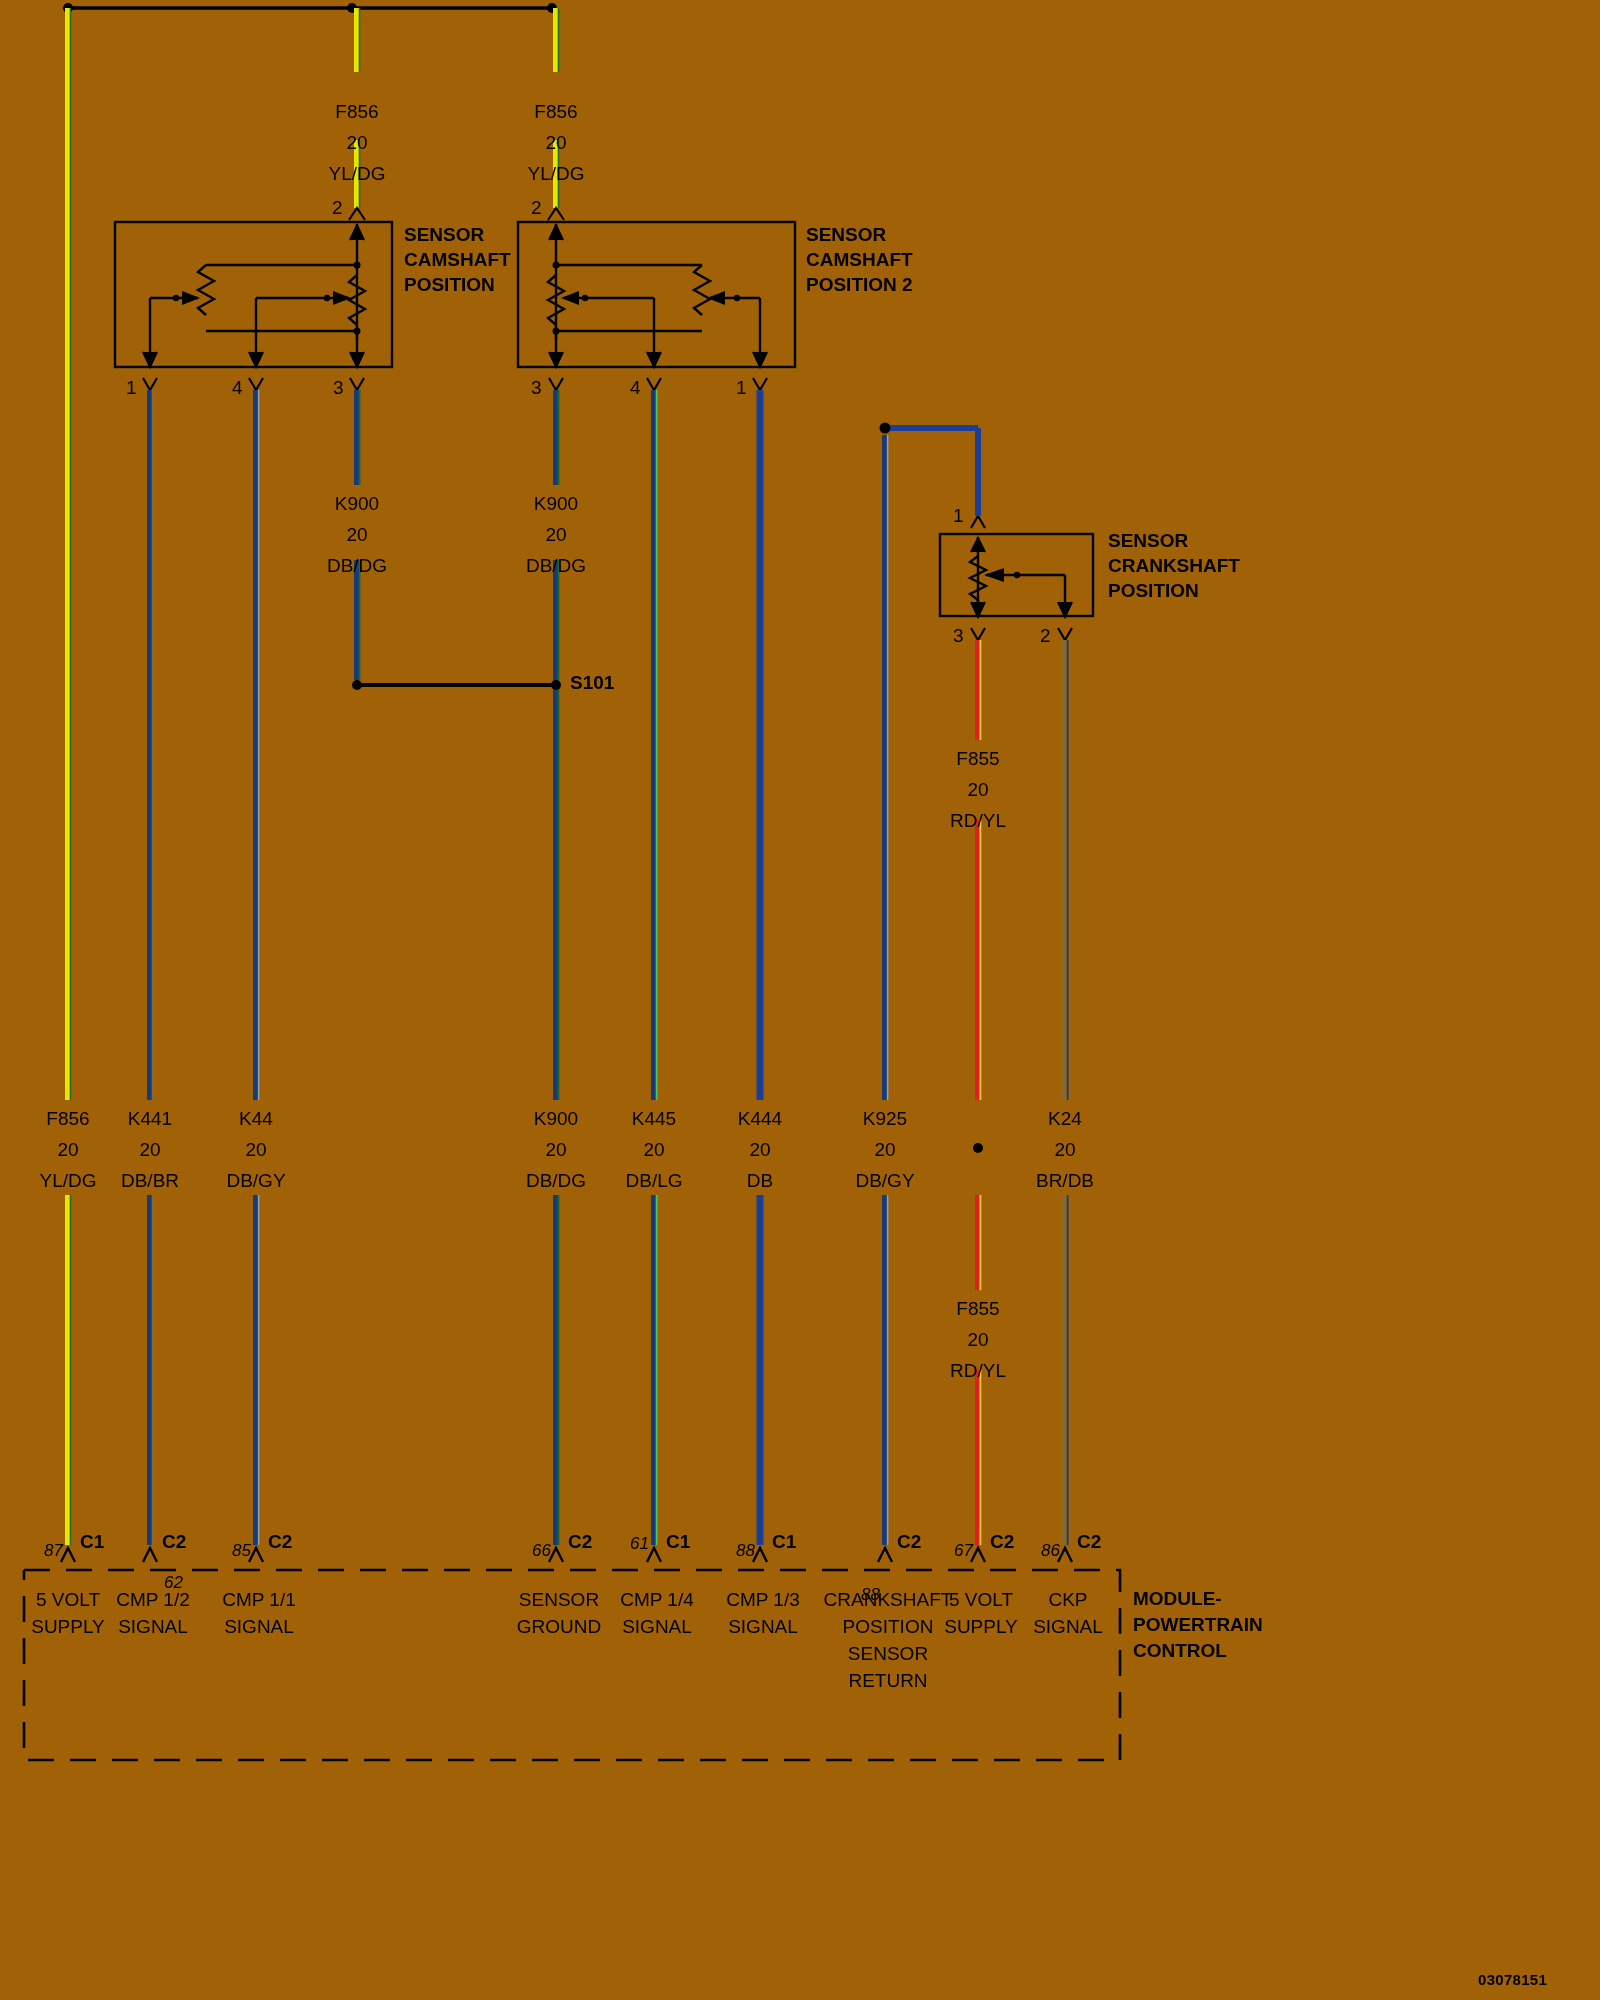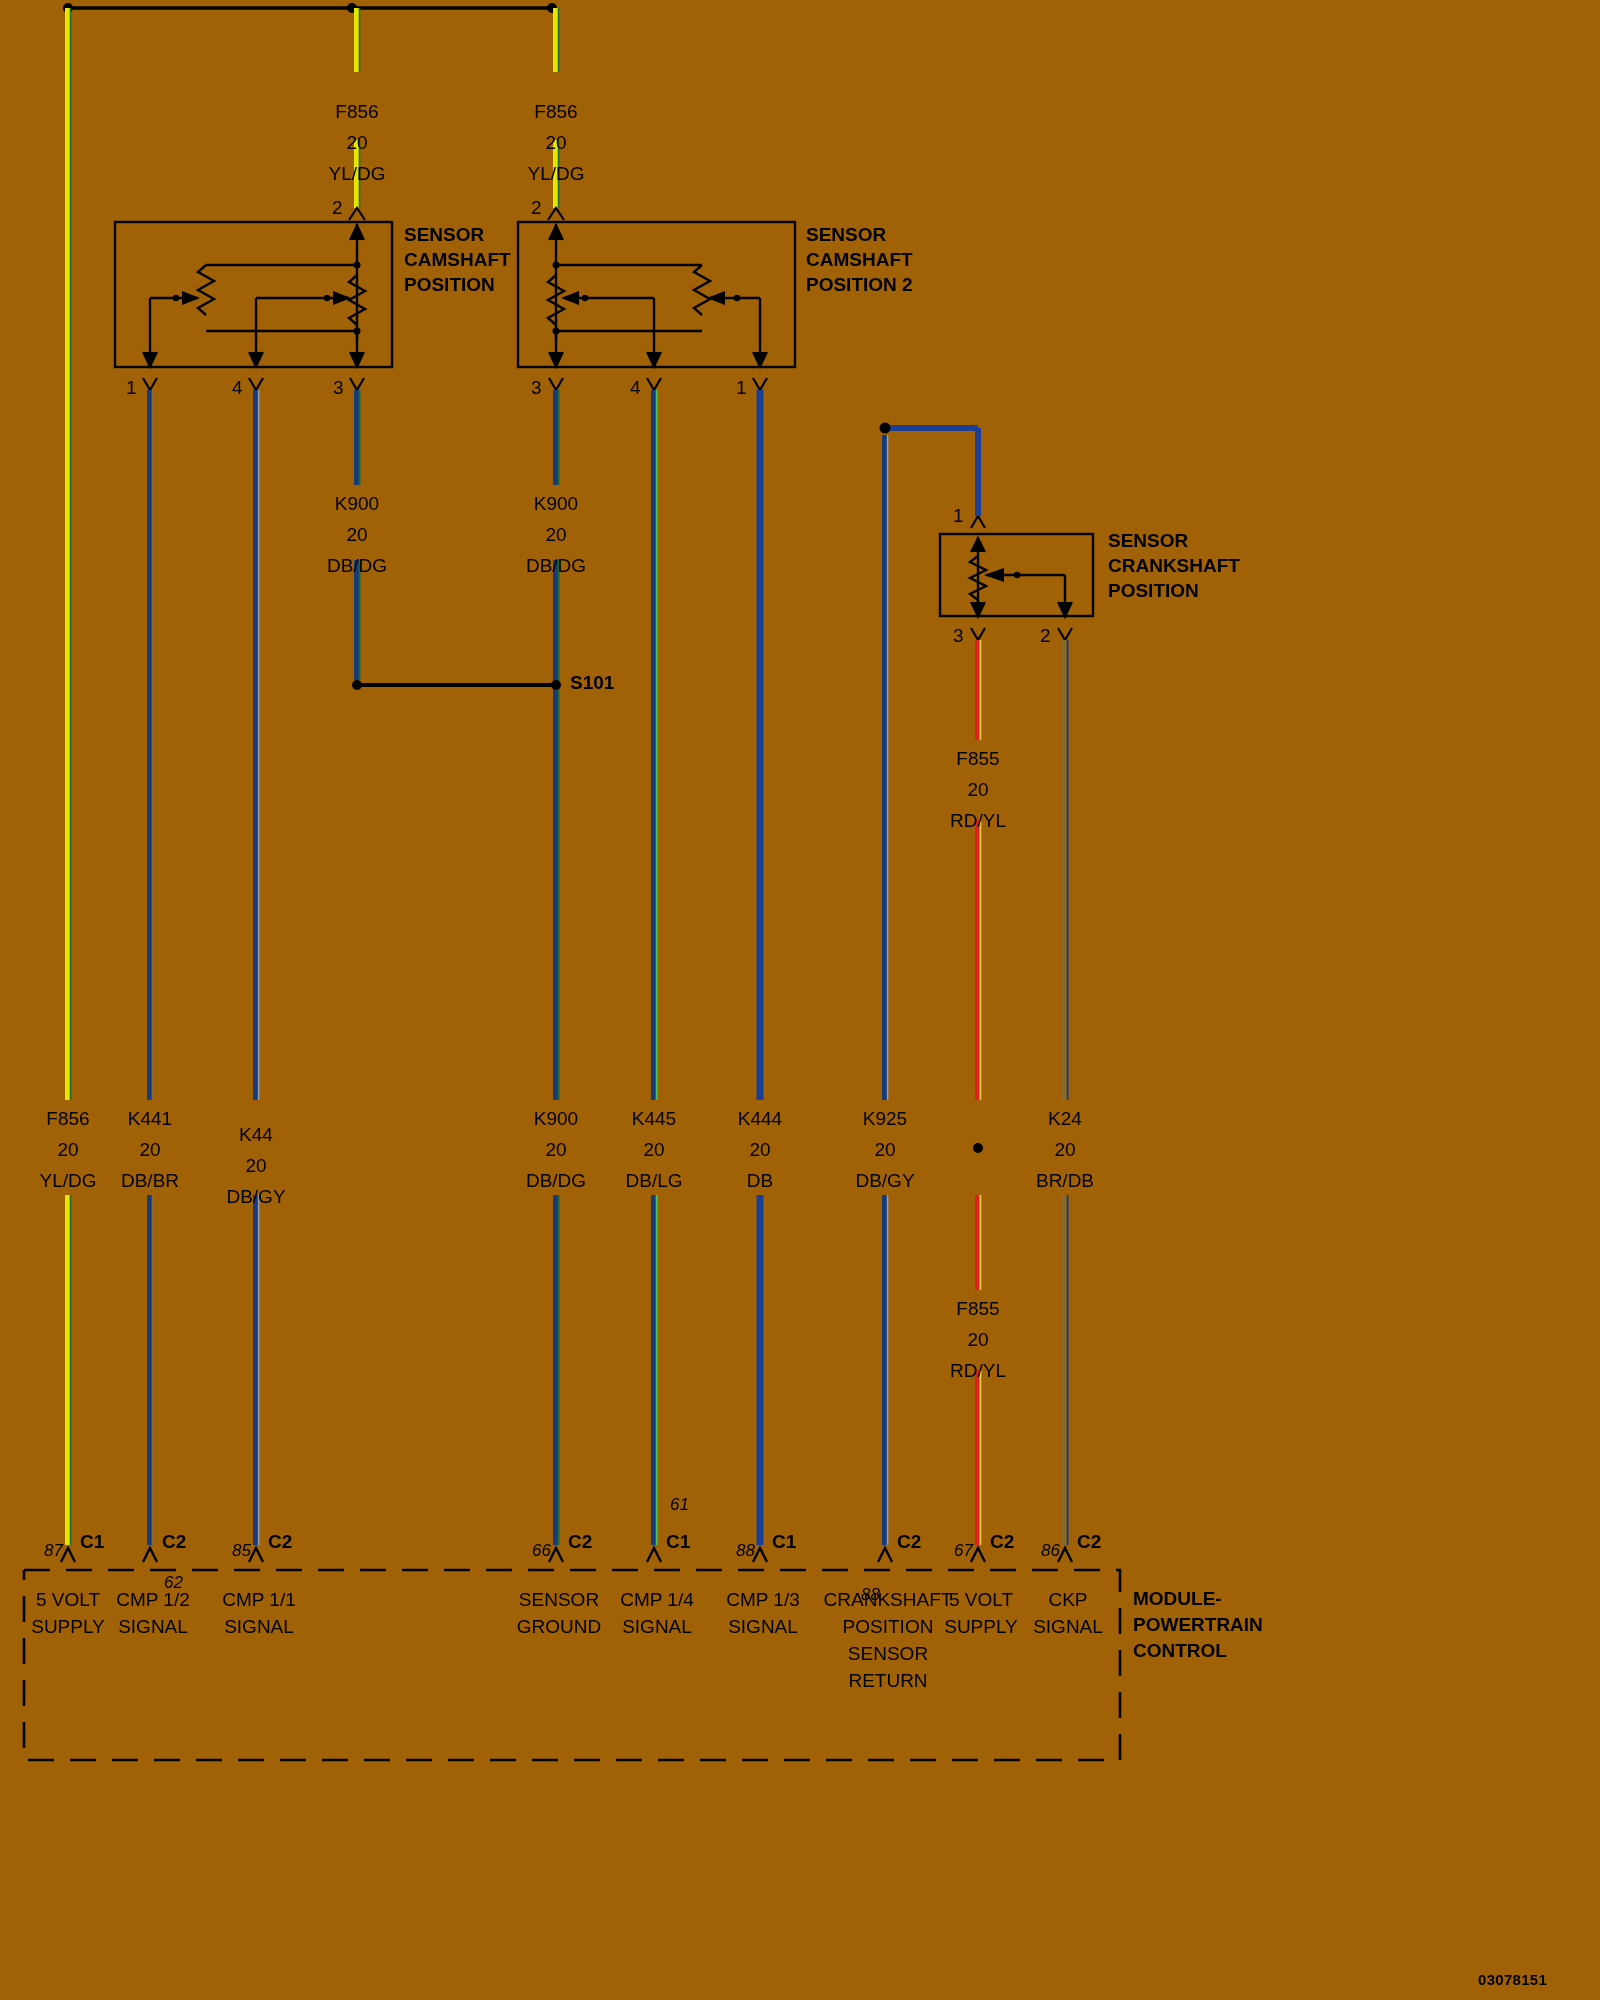--- a/index.html
+++ b/index.html
@@ -407,21 +407,21 @@
   <div class="wirespec" style="left:68px; top:1103px;">
     <div>F856</div>
     <div>20</div>
     <div>YL/DG</div>
   </div>
   <div class="wirespec" style="left:150px; top:1103px;">
     <div>K441</div>
     <div>20</div>
     <div>DB/BR</div>
   </div>
-  <div class="wirespec" style="left:256px; top:1103px;margin-top:16px;">
+  <div class="wirespec" style="left:256px; top:1103px;">
     <div>K44</div>
     <div>20</div>
     <div>DB/GY</div>
   </div>
   <div class="wirespec" style="left:556px; top:1103px;">
     <div>K900</div>
     <div>20</div>
     <div>DB/DG</div>
   </div>
   <div class="wirespec" style="left:654px; top:1103px;">
@@ -450,21 +450,21 @@
 
   <div class="lbl small" style="left:126px; top:1574px;margin-left:38px;">62</div>
   <div class="lbl bold" style="left:162px; top:1532px;">C2</div>
 
   <div class="lbl small" style="left:232px; top:1542px;">85</div>
   <div class="lbl bold" style="left:268px; top:1532px;">C2</div>
 
   <div class="lbl small" style="left:532px; top:1542px;">66</div>
   <div class="lbl bold" style="left:568px; top:1532px;">C2</div>
 
-  <div class="lbl small" style="left:630px; top:1496px;margin-left:40px;">61</div>
+  <div class="lbl small" style="left:630px; top:1535px;">61</div>
   <div class="lbl bold" style="left:666px; top:1532px;">C1</div>
 
   <div class="lbl small" style="left:736px; top:1542px;">88</div>
   <div class="lbl bold" style="left:772px; top:1532px;">C1</div>
 
   <div class="lbl small" style="left:861px; top:1542px;margin-top:44px;">88</div>
   <div class="lbl bold" style="left:897px; top:1532px;">C2</div>
 
   <div class="lbl small" style="left:954px; top:1542px;">67</div>
   <div class="lbl bold" style="left:990px; top:1532px;">C2</div>

